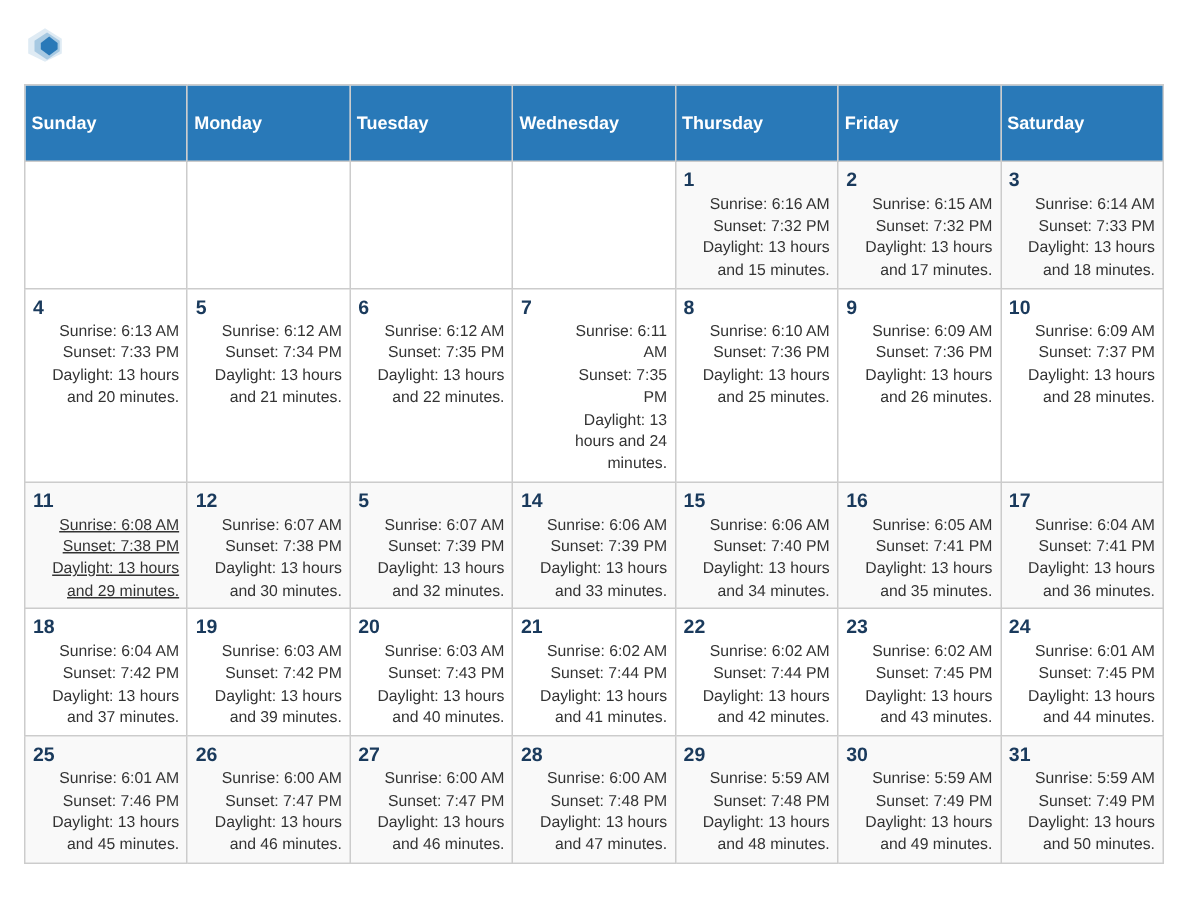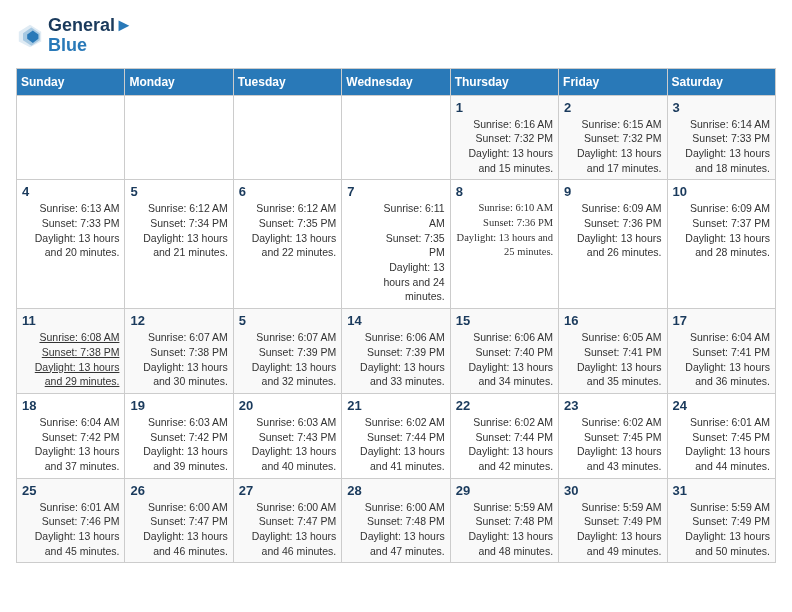--- a/index.html
+++ b/index.html
@@ -48,21 +48,21 @@
       font-weight: normal;
     }
     table {
       width: 100%;
       border-collapse: collapse;
       font-size: 11px;
     }
     thead tr th {
       background: #2979b8;
       color: #fff;
-      padding: 6px 4px;
+      padding: 18px 4px;
       text-align: left;
       font-size: 12px;
       border: 1px solid #ccc;
     }
     tbody tr td {
       border: 1px solid #ccc;
       vertical-align: top;
       padding: 4px 5px;
       height: 80px;
       width: 108px;
@@ -91,26 +91,20 @@
 </head>
 <body>
 
 <div class="header">
   <div class="logo">
     <svg class="logo-icon" viewBox="0 0 40 40">
       <polygon points="20,4 36,14 36,28 20,36 4,28 4,14" fill="#2979b8" opacity="0.15"></polygon>
       <polygon points="22,8 34,16 34,26 22,34 10,26 10,16" fill="#2979b8" opacity="0.3"></polygon>
       <polygon points="24,12 32,18 32,24 24,30 16,24 16,18" fill="#2979b8"></polygon>
     </svg>
-    <div>
-      <div class="logo-text">
-        <div>General<span>►</span></div>
-        <div style="color:#2979b8">Blue</div>
-      </div>
-    </div>
   </div>
   <div class="title-block">
     <h1></h1>
     <h2></h2>
   </div>
 </div>
 
 <table>
   <thead>
     <tr>
@@ -168,21 +162,21 @@
 Daylight: 13 hours and 22 minutes.</div>
         </td>
         <td>
           <span class="day-num">7</span>
           <div class="day-info" style="white-space: pre-line; margin-left: 28px;">Sunrise: 6:11 AM
 Sunset: 7:35 PM
 Daylight: 13 hours and 24 minutes.</div>
         </td>
         <td>
           <span class="day-num">8</span>
-          <div class="day-info" style="white-space: pre-line; font-family: Liberation Serif, serif;">Sunrise: 6:10 AM
+          <div class="day-info" style="white-space: pre-line;">Sunrise: 6:10 AM
 Sunset: 7:36 PM
 Daylight: 13 hours and 25 minutes.</div>
         </td>
         <td>
           <span class="day-num">9</span>
           <div class="day-info" style="white-space: pre-line;">Sunrise: 6:09 AM
 Sunset: 7:36 PM
 Daylight: 13 hours and 26 minutes.</div>
         </td>
         <td>

